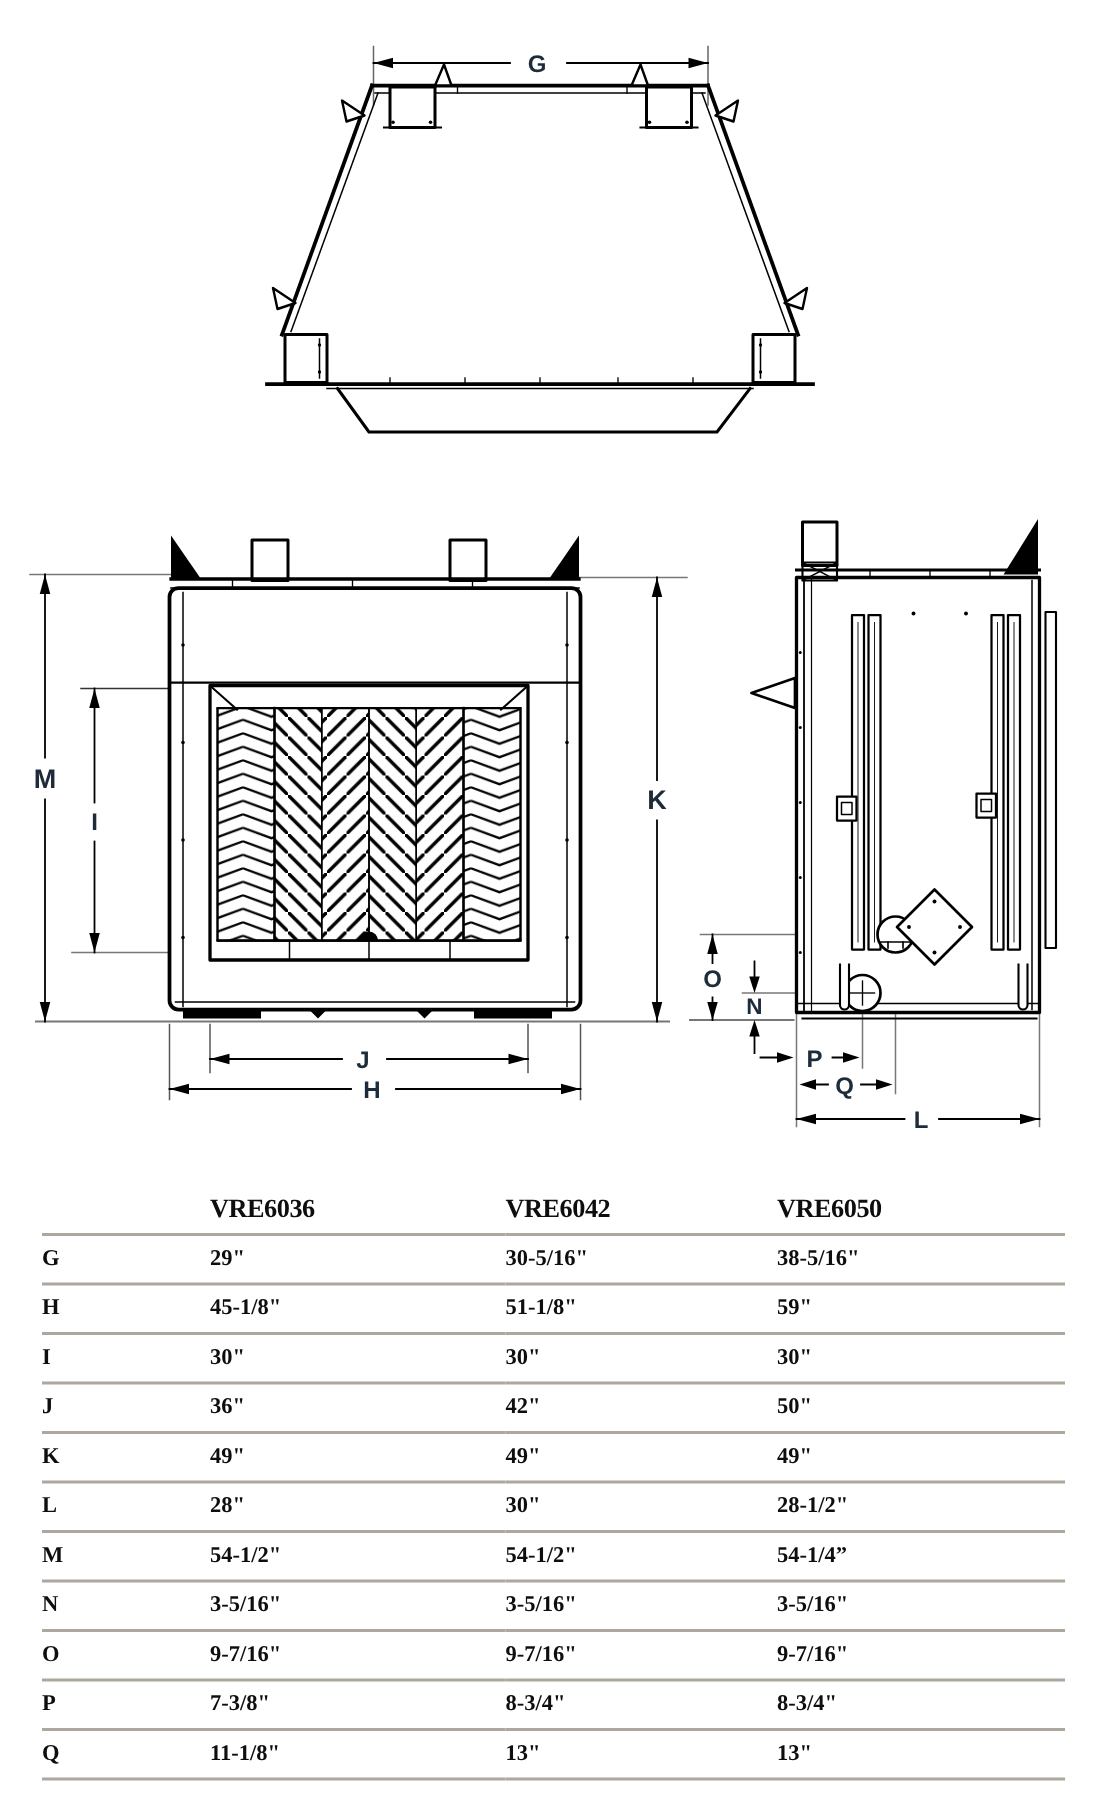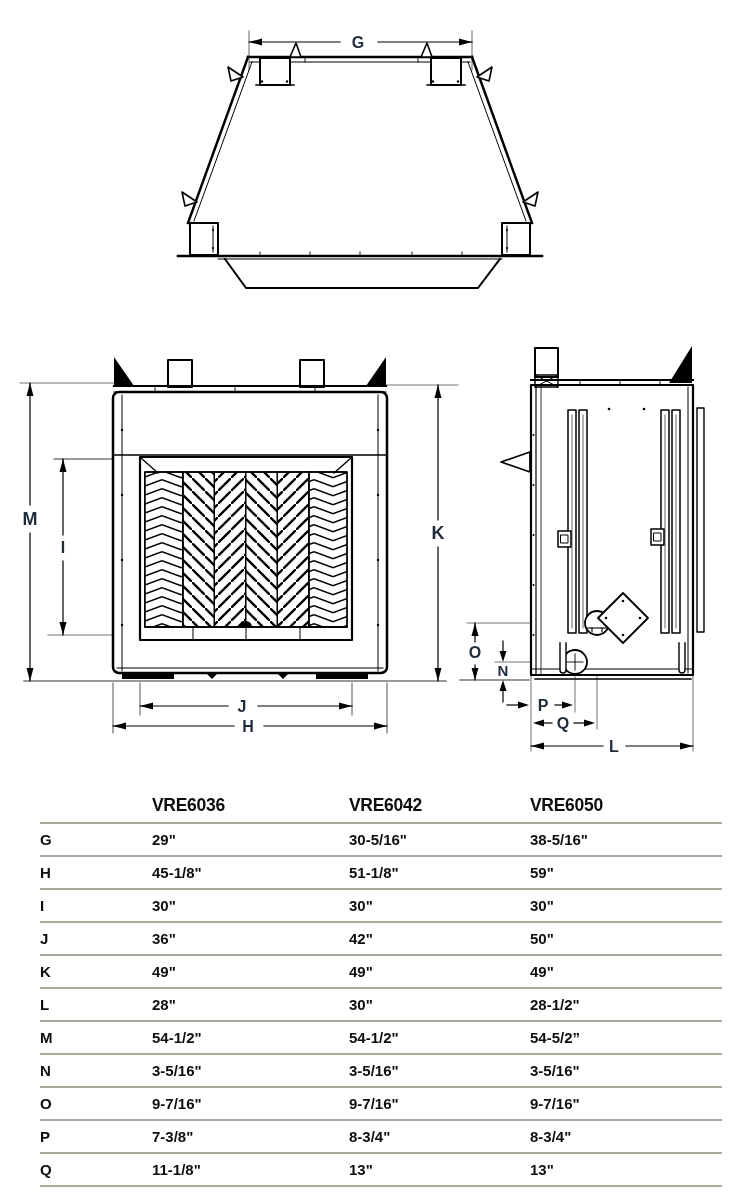--- a/index.html
+++ b/index.html
@@ -1,22 +1,22 @@
 <!DOCTYPE html>
 <html style="--dim-label: #1d2b3a; --table-rule: #ada79e; --table-text: #0e0e0e;"><head>
 <meta charset="utf-8">
 <style>
   html,body{margin:0;padding:0;background:#fff;}
   .screen{position:relative;width:737px;height:1200px;background:#ffffff;overflow:hidden;
           font-family:"Liberation Sans",sans-serif;}
   .drawing{position:absolute;}
   svg text{font-family:"Liberation Sans",sans-serif;font-weight:700;fill:var(--dim-label,#1d2b3a);}
   .t15{font-size:15px;} .t16{font-size:16px;} .t18{font-size:18px;}
-  table.dim-table{position:absolute;left:40px;top:781px;width:682px;border-collapse:collapse;
-                  table-layout:fixed;}
+  table.dim-table{position:absolute;left:28px;top:781px;width:682px;border-collapse:collapse;
+                  table-layout:fixed;font-family:Liberation Serif, serif;}
   table.dim-table th, table.dim-table td{
       border-bottom:2px solid var(--table-rule,#ada79e);
       font-weight:700;color:var(--table-text,#0e0e0e);text-align:left;padding:0;}
   table.dim-table thead th{height:35px;vertical-align:bottom;padding-bottom:6px;
       font-size:17.5px;letter-spacing:-0.3px;}
   table.dim-table tbody td{height:31px;font-size:15px;vertical-align:middle;}
   td.rowlab, th.rowlab{padding-left:17px;}
 </style>
 </head>
 <body>
@@ -369,21 +369,21 @@
       <tr>
         <td class="rowlab">L</td>
         <td>28"</td>
         <td>30"</td>
         <td>28-1/2"</td>
       </tr>
       <tr>
         <td class="rowlab">M</td>
         <td>54-1/2"</td>
         <td>54-1/2"</td>
-        <td>54-5/2”</td>
+        <td>54-1/4”</td>
       </tr>
       <tr>
         <td class="rowlab">N</td>
         <td>3-5/16"</td>
         <td>3-5/16"</td>
         <td>3-5/16"</td>
       </tr>
       <tr>
         <td class="rowlab">O</td>
         <td>9-7/16"</td>

